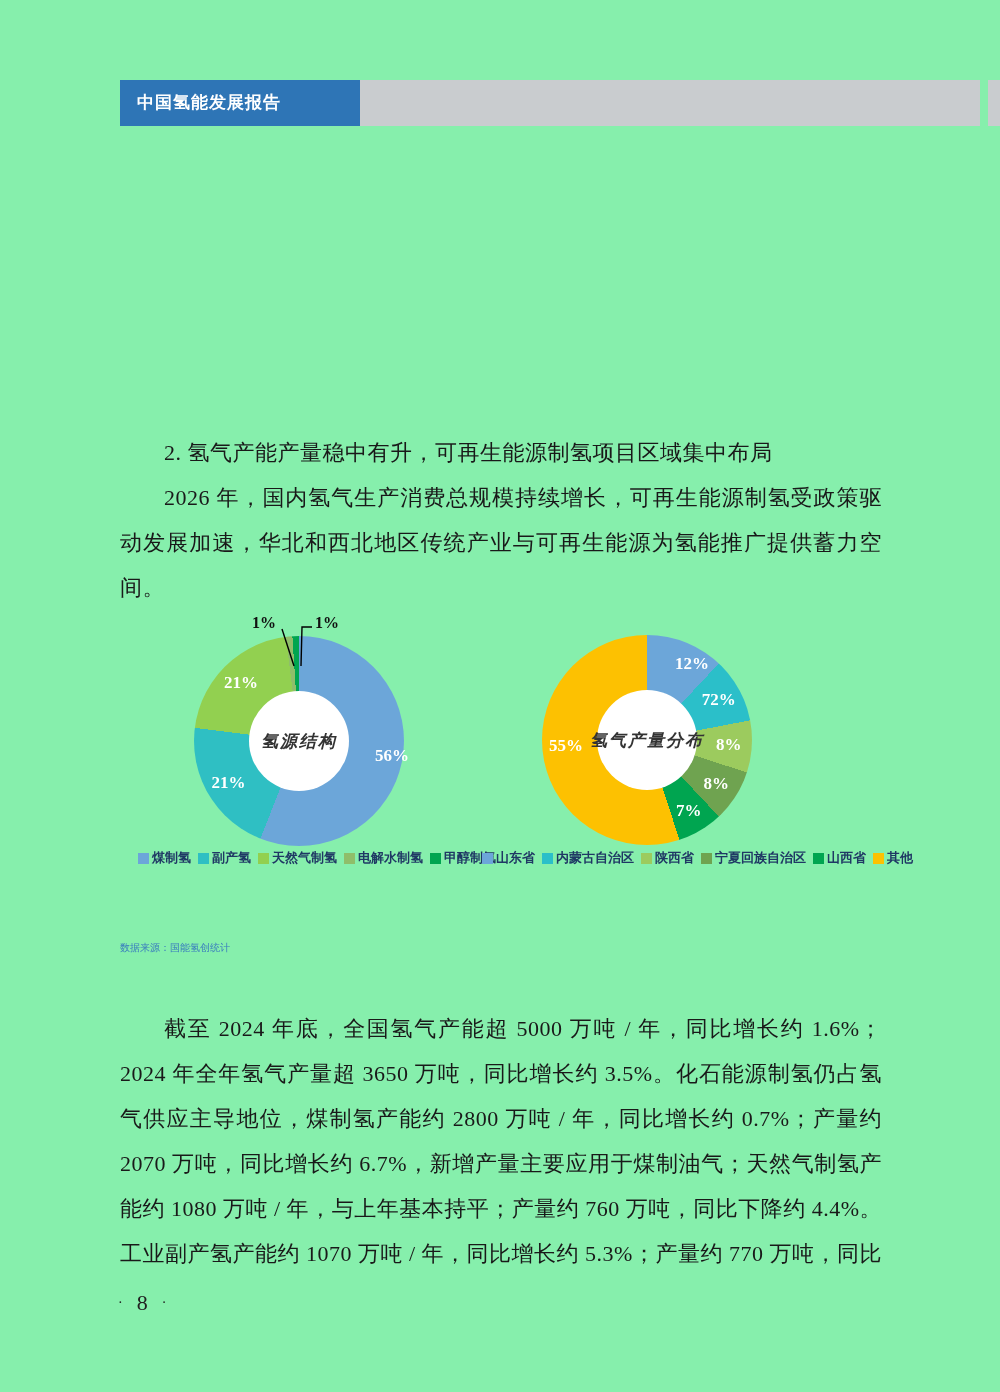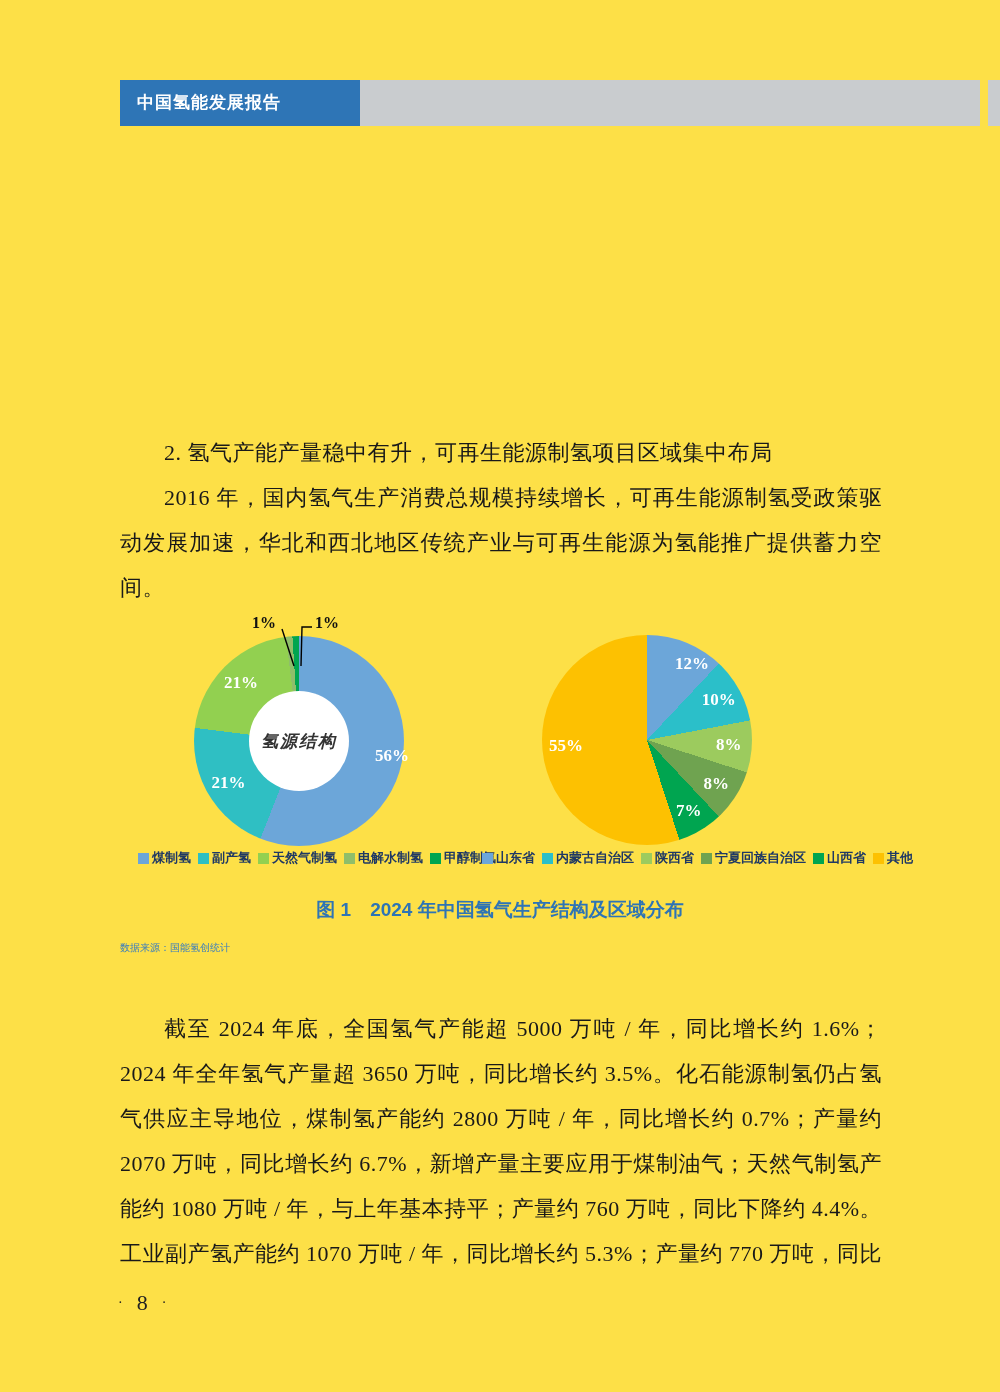--- a/index.html
+++ b/index.html
@@ -1,16 +1,16 @@
 <!DOCTYPE html>
 <html><head>
 <meta charset="utf-8">
 <style>
   html,body{margin:0;padding:0;background:#fff;}
-  .page{position:relative;width:1000px;height:1392px;background:#fde047;overflow:hidden;
+  .page{position:relative;width:1000px;height:1392px;background:#86efac;overflow:hidden;
         font-family:"Liberation Serif","DejaVu Serif",serif;color:#191919;}
 
   
   .hdr-blue{position:absolute;left:120px;top:80px;width:240px;height:46px;background:#2E75B6;
             color:#fff;font-family:"Liberation Sans","DejaVu Sans",sans-serif;font-weight:bold;
             font-size:17px;line-height:46px;padding-left:17px;box-sizing:border-box;letter-spacing:1px;}
   .hdr-gray{position:absolute;left:360px;top:80px;width:620px;height:46px;background:#C9CCCF;}
   .hdr-gray-end{position:absolute;left:988px;top:80px;width:12px;height:46px;background:#C9CCCF;}
 
   
@@ -55,42 +55,45 @@
 
 <div class="page">
 
   <div class="hdr-blue">
     <span>中国氢能发展报告</span>
   </div>
   <div class="hdr-gray"></div>
   <div class="hdr-gray-end"></div>
 
   <div class="body h2">2. 氢气产能产量稳中有升，可再生能源制氢项目区域集中布局</div>
-  <p class="body p2">2016 年，国内氢气生产消费总规模持续增长，可再生能源制氢受政策驱动发展加速，华北和西北地区传统产业与可再生能源为氢能推广提供蓄力空间。</p>
+  <p class="body p2">2026 年，国内氢气生产消费总规模持续增长，可再生能源制氢受政策驱动发展加速，华北和西北地区传统产业与可再生能源为氢能推广提供蓄力空间。</p>
 
   <div class="chart" id="chart-0">
       <div class="donut" style="background: conic-gradient(rgb(108, 166, 217) 0%, rgb(108, 166, 217) 56%, rgb(47, 191, 195) 56%, rgb(47, 191, 195) 77%, rgb(146, 208, 80) 77%, rgb(146, 208, 80) 98%, rgb(143, 190, 106) 98%, rgb(143, 190, 106) 99%, rgb(0, 165, 80) 99%, rgb(0, 165, 80) 100%);">
         <div class="hole">
           <span class="donut-title">氢源结构</span>
         </div>
         <span class="pct" style="left: 198px; top: 120.365px;">56%</span>
         <span class="pct" style="left: 34.4192px; top: 146.741px;">21%</span>
         <span class="pct" style="left: 47.0172px; top: 47.0172px;">21%</span>
       </div>
       <svg class="callouts" width="210" height="236">
         <polyline points="88,18 100,55" fill="none" stroke="#000" stroke-width="1.4"></polyline>
         <polyline points="118,16 108,16 107,55" fill="none" stroke="#000" stroke-width="1.4"></polyline>
       </svg>
       <span class="pct-out" style="left: 70px; top: 12px;">1%</span>
       <span class="pct-out" style="left: 133px; top: 12px;">1%</span>
     </div>
   <div class="chart" id="chart-1">
       <div class="donut" style="background: conic-gradient(rgb(108, 166, 217) 0%, rgb(108, 166, 217) 12%, rgb(43, 191, 201) 12%, rgb(43, 191, 201) 22%, rgb(156, 203, 94) 22%, rgb(156, 203, 94) 30%, rgb(111, 163, 80) 30%, rgb(111, 163, 80) 38%, rgb(0, 165, 80) 38%, rgb(0, 165, 80) 45%, rgb(253, 193, 1) 45%, rgb(253, 193, 1) 100%);">
+        <div class="hole">
+          <span class="donut-title">氢气产量分布</span>
+        </div>
         <span class="pct" style="left: 150px; top: 28.7583px;">12%</span>
-        <span class="pct" style="left: 176.857px; top: 65.4962px;">10%</span>
+        <span class="pct" style="left: 176.857px; top: 65.4962px;">72%</span>
         <span class="pct" style="left: 186.838px; top: 110.149px;">8%</span>
         <span class="pct" style="left: 174.235px; top: 148.938px;">8%</span>
         <span class="pct" style="left: 146.741px; top: 175.581px;">7%</span>
         <span class="pct" style="left: 24.0096px; top: 111px;">55%</span>
       </div>
     </div>
   <div class="legend" id="legend-0">
       <span class="legend-item">
         <i style="background: rgb(108, 166, 217);"></i>
         <span>煤制氢</span>
@@ -132,21 +135,20 @@
       <span class="legend-item">
         <i style="background: rgb(0, 165, 80);"></i>
         <span>山西省</span>
       </span>
       <span class="legend-item">
         <i style="background: rgb(253, 193, 1);"></i>
         <span>其他</span>
       </span>
     </div>
 
-  <div class="fig-caption">图 1　2024 年中国氢气生产结构及区域分布</div>
   <div class="fig-source">数据来源：国能氢创统计</div>
 
   <p class="body p3">截至 2024 年底，全国氢气产能超 5000 万吨 / 年，同比增长约 1.6%；2024 年全年氢气产量超 3650 万吨，同比增长约 3.5%。化石能源制氢仍占氢气供应主导地位，煤制氢产能约 2800 万吨 / 年，同比增长约 0.7%；产量约 2070 万吨，同比增长约 6.7%，新增产量主要应用于煤制油气；天然气制氢产能约 1080 万吨 / 年，与上年基本持平；产量约 760 万吨，同比下降约 4.4%。工业副产氢产能约 1070 万吨 / 年，同比增长约 5.3%；产量约 770 万吨，同比</p>
 
   <div class="footer">
     <span class="dot">·</span>
     <span class="pageno">8</span>
     <span class="dot">·</span>
   </div>
 

